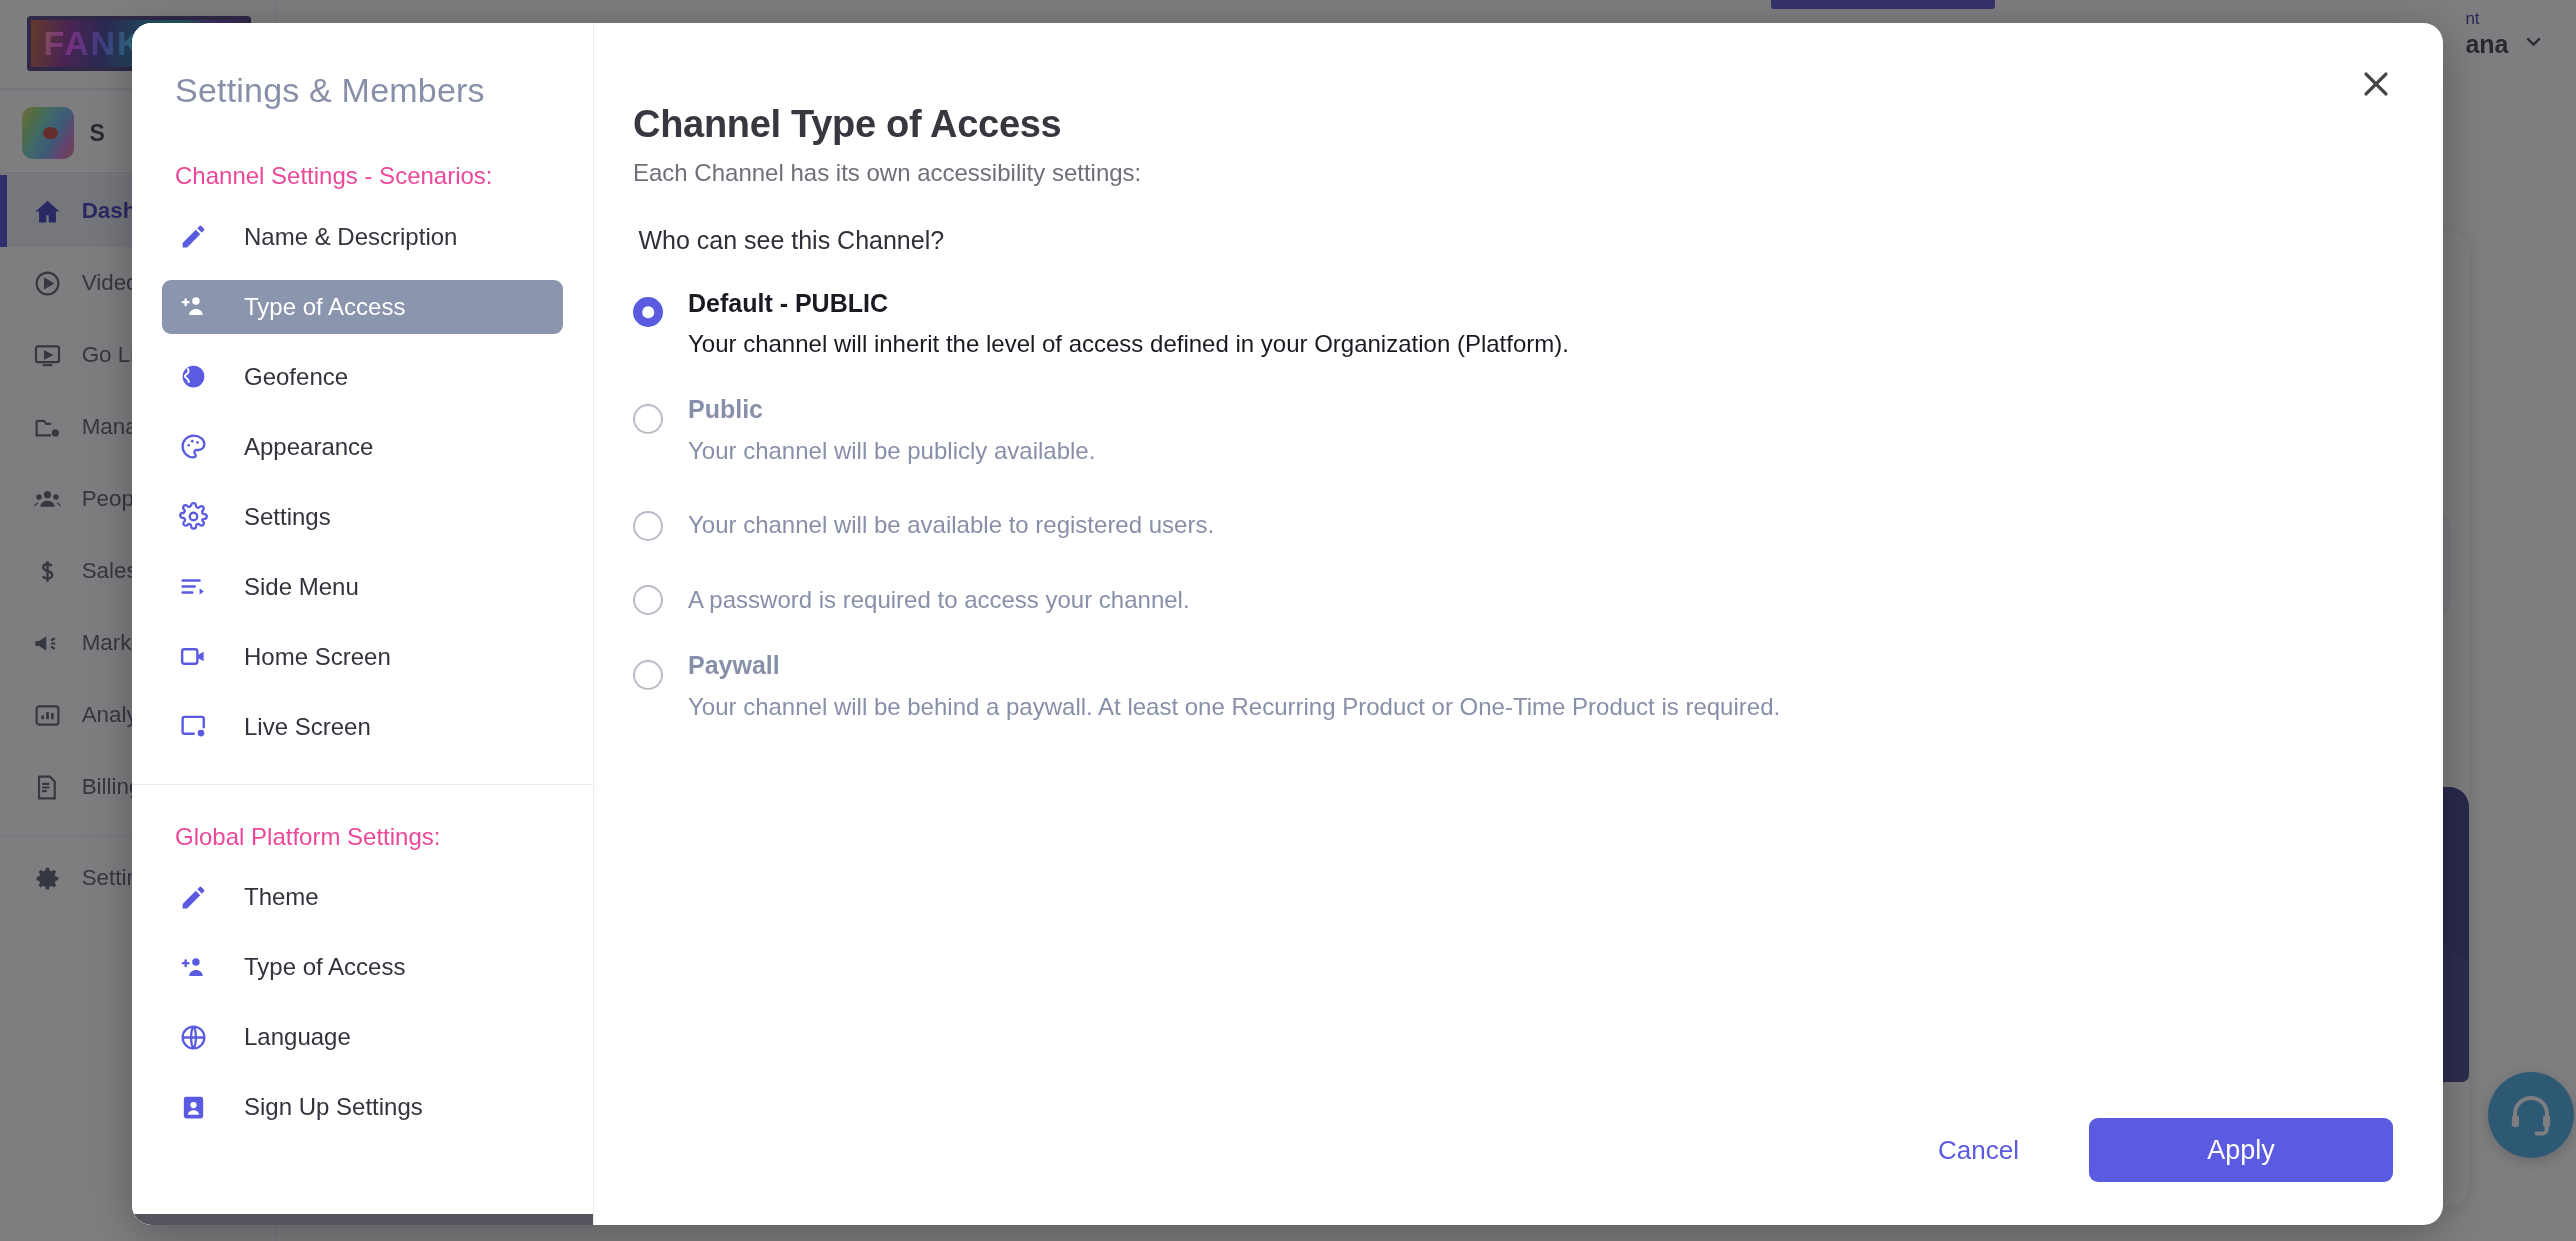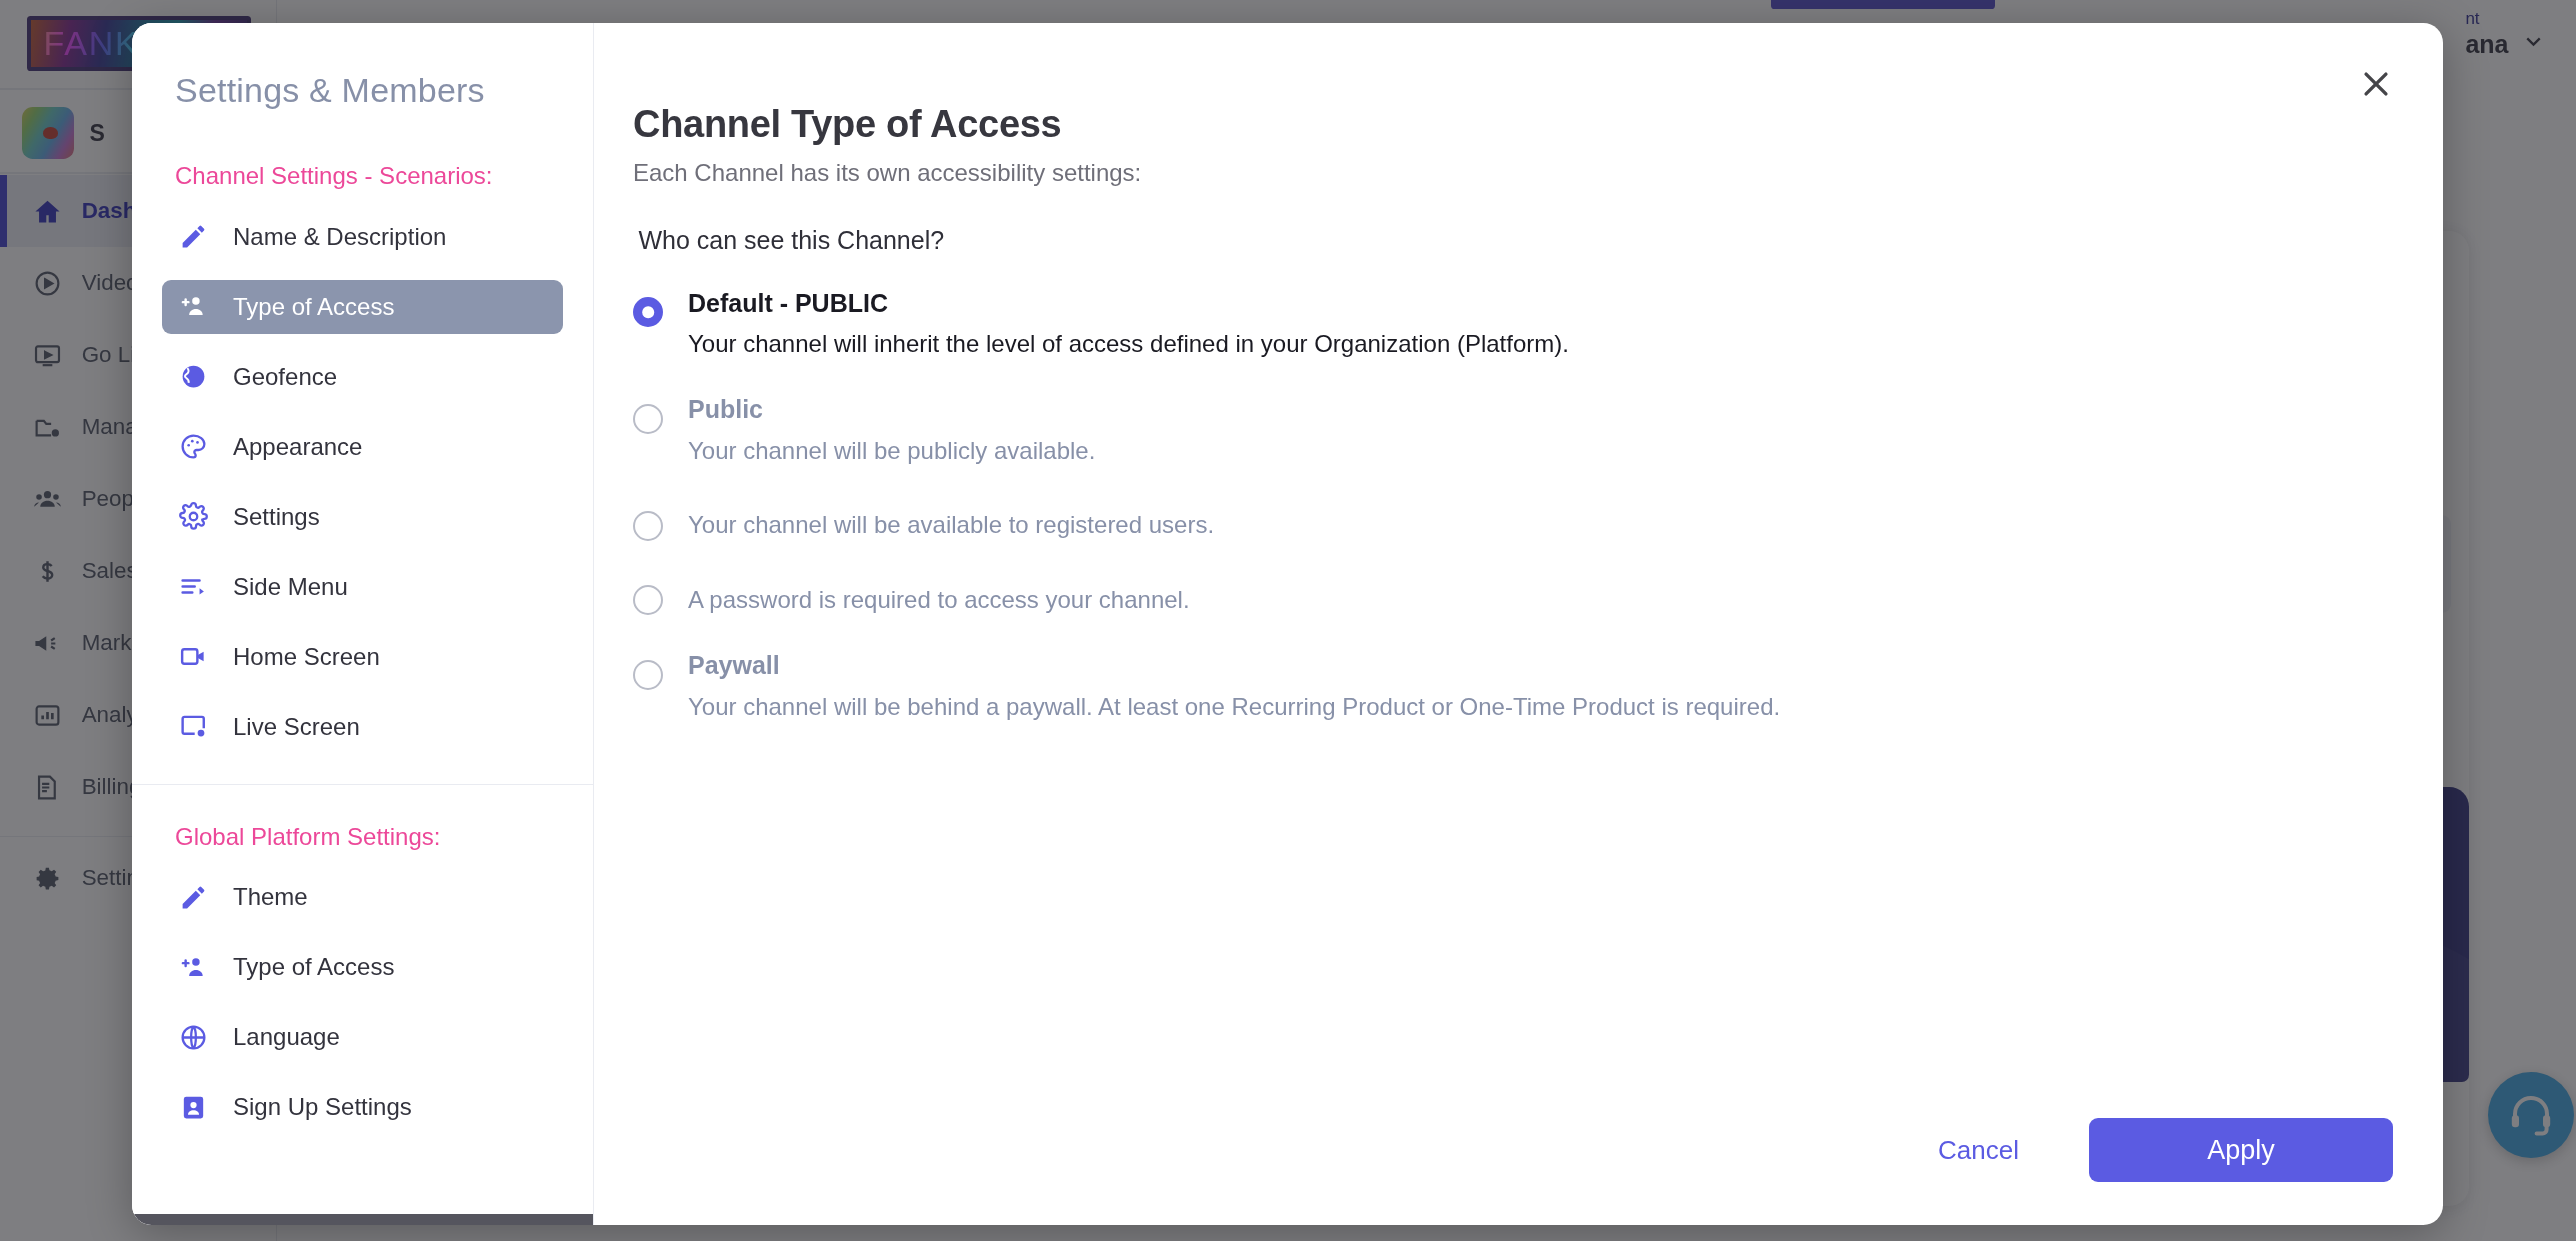--- a/index.html
+++ b/index.html
@@ -20,21 +20,21 @@
     background: #ffffff; border-right: 1.8px solid #e6e8ee;
   }
   .bg-logo {
     position: absolute; left: 27px; top: 16px; width: 224px; height: 55px;
     border: 4.5px solid #3a2a6e; border-radius: 3.6px;
     background: linear-gradient(100deg,#c0562a 0%,#7b1f8a 18%,#2f2f8f 34%,#1b7fa8 52%,#1aa0b8 66%,#6b2fa0 82%,#3c2a7a 100%);
     overflow: hidden;
     display: flex; align-items: center; padding-left: 12.5px;
   }
   .bg-logo-text {
-    font-size: 34px; font-weight: normal; letter-spacing: 1.8px;
+    font-size: 34px; font-weight: bold; letter-spacing: 1.8px;
     color: #ffffff; mix-blend-mode: overlay;
   }
   .bg-divider { position: absolute; left: 0; width: 277px; height: 1.8px; background: #e8eaef; }
   .bg-channel {
     position: absolute; left: 21.5px; top: 107px;
     display: flex; align-items: center; gap: 16px;
   }
   .bg-thumb {
     width: 52px; height: 52px; border-radius: 10.7px;
     background: linear-gradient(120deg,#d9d24e,#8fd36a,#63c9c2,#5aa9e6,#c06dd0,#e06b6b);
@@ -129,21 +129,21 @@
     font-size: 34px; color: #8790a8; font-weight: normal;
     padding: 48px 0 0 43px; letter-spacing: 0.2px;
   }
   .m-group-label {
     font-size: 24px; color: #ec4899;
     padding: 52px 0 3.6px 43px;
   }
   .m-group-label.second { padding-top: 38px; }
   .m-items { padding: 0 30px; }
   .m-item {
-    display: flex; align-items: center; gap: 25px;
+    display: flex; align-items: center; gap: 36px;
     height: 54px; margin-top: 16px;
     padding: 0 16px; border-radius: 9px;
     font-size: 24px; color: #33333d;
   }
   .m-item .m-ico { width: 30px; height: 30px; display: flex; align-items: center; justify-content: center; flex: 0 0 30px; }
   .m-item .m-ico svg { width: 29px; height: 29px; }
   .m-item.selected { background: #8b95ad; color: #ffffff; }
   .m-item.selected .m-ico svg { stroke: #ffffff; fill: #ffffff; }
   .m-sep { margin: 30px 0 0 0; border-top: 1.8px solid #e9ebf1; }
   .m-bottom-bar {

